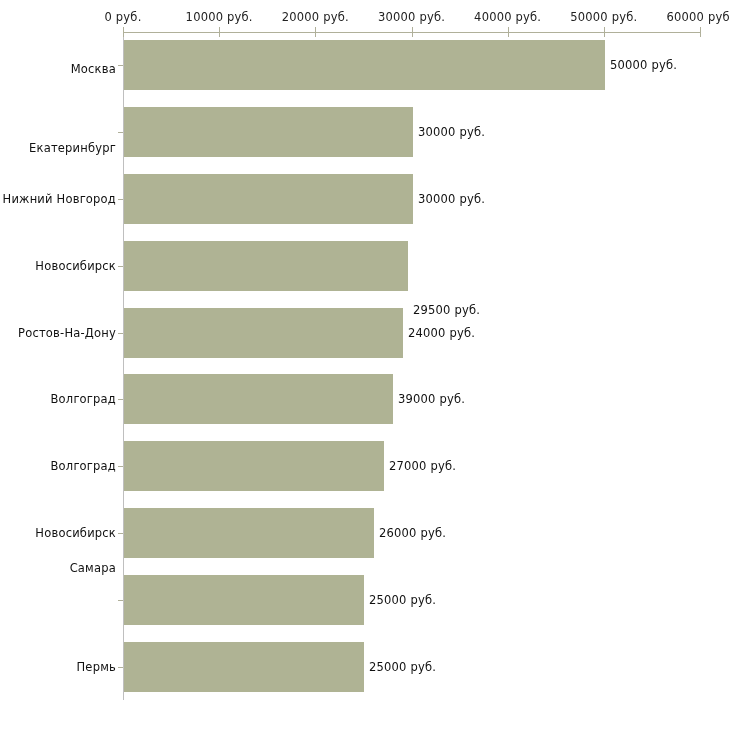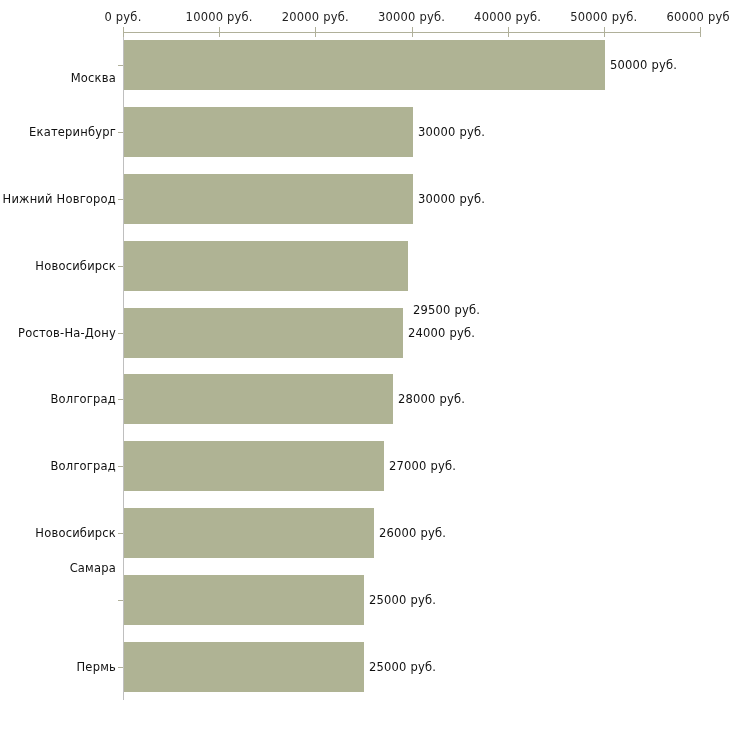--- a/index.html
+++ b/index.html
@@ -117,22 +117,22 @@
       <div class="y-tick" style="top: 199px;"></div>
       <div class="y-tick" style="top: 266px;"></div>
       <div class="y-tick" style="top: 333px;"></div>
       <div class="y-tick" style="top: 399px;"></div>
       <div class="y-tick" style="top: 466px;"></div>
       <div class="y-tick" style="top: 533px;"></div>
       <div class="y-tick" style="top: 600px;"></div>
       <div class="y-tick" style="top: 667px;"></div>
     </div>
   <div id="catlabels-layer">
-      <div class="cat-label" style="top: 78px; padding-left: 20px;">Москва</div>
-      <div class="cat-label" style="top: 132px; text-align: center;">Екатеринбург</div>
+      <div class="cat-label" style="top: 69px; padding-left: 20px;">Москва</div>
+      <div class="cat-label" style="top: 148px; text-align: center;">Екатеринбург</div>
       <div class="cat-label" style="top: 199px; padding-left: 34px;">Нижний Новгород</div>
       <div class="cat-label" style="top: 266px;">Новосибирск</div>
       <div class="cat-label" style="top: 333px;">Ростов-На-Дону</div>
       <div class="cat-label" style="top: 399px;">Волгоград</div>
       <div class="cat-label" style="top: 466px;">Волгоград</div>
       <div class="cat-label" style="top: 533px;">Новосибирск</div>
       <div class="cat-label" style="top: 568px;">Самара</div>
       <div class="cat-label" style="top: 667px;">Пермь</div>
     </div>
   <div id="bars-layer">
@@ -140,21 +140,21 @@
       <div class="bar-value-label" style="left: 610px; top: 65px;">50000 руб.</div>
       <div class="bar" title="Екатеринбург 30000 руб." style="top: 107px; height: 50px; width: 289px; background: rgb(175, 179, 148);"></div>
       <div class="bar-value-label" style="left: 418px; top: 132px;">30000 руб.</div>
       <div class="bar" title="Нижний Новгород 30000 руб." style="top: 174px; height: 50px; width: 289px; background: rgb(175, 179, 148);"></div>
       <div class="bar-value-label" style="left: 418px; top: 199px;">30000 руб.</div>
       <div class="bar" title="Новосибирск 29500 руб." style="top: 241px; height: 50px; width: 284px; background: rgb(175, 179, 148);"></div>
       <div class="bar-value-label" style="left: 413px; top: 266px; margin-top: 44px;">29500 руб.</div>
       <div class="bar" title="Ростов-На-Дону 29000 руб." style="top: 308px; height: 50px; width: 279px; background: rgb(175, 179, 148);"></div>
       <div class="bar-value-label" style="left: 408px; top: 333px;">24000 руб.</div>
       <div class="bar" title="Челябинск 28000 руб." style="top: 374px; height: 50px; width: 269px; background: rgb(175, 179, 148);"></div>
-      <div class="bar-value-label" style="left: 398px; top: 399px;">28000 руб.</div>
+      <div class="bar-value-label" style="left: 398px; top: 399px;">39000 руб.</div>
       <div class="bar" title="Волгоград 27000 руб." style="top: 441px; height: 50px; width: 260px; background: rgb(175, 179, 148);"></div>
       <div class="bar-value-label" style="left: 389px; top: 466px;">27000 руб.</div>
       <div class="bar" title="Красноярск 26000 руб." style="top: 508px; height: 50px; width: 250px; background: rgb(175, 179, 148);"></div>
       <div class="bar-value-label" style="left: 379px; top: 533px;">26000 руб.</div>
       <div class="bar" title="Самара 25000 руб." style="top: 575px; height: 50px; width: 240px; background: rgb(175, 179, 148);"></div>
       <div class="bar-value-label" style="left: 369px; top: 600px;">25000 руб.</div>
       <div class="bar" title="Пермь 25000 руб." style="top: 642px; height: 50px; width: 240px; background: rgb(175, 179, 148);"></div>
       <div class="bar-value-label" style="left: 369px; top: 667px;">25000 руб.</div>
     </div>
 </div>

